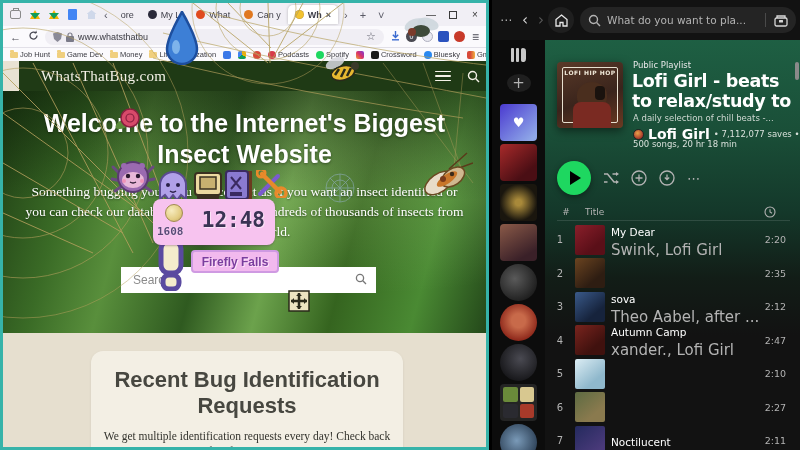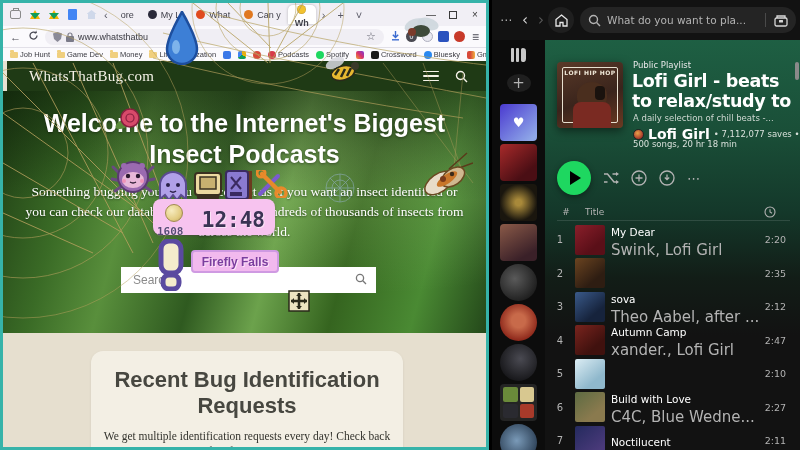--- a/index.html
+++ b/index.html
@@ -15,21 +15,21 @@
     display:flex; align-items:center; font-size:9px; color:#3a3a3a; }
   .pinicon { width:13px; height:13px; margin-left:6px; display:flex; align-items:center; justify-content:center; }
   .tri { width:0; height:0; border-left:5px solid transparent; border-right:5px solid transparent; border-bottom:9px solid #f4b400; position:relative; }
   .tri:after { content:""; position:absolute; left:-5px; top:3px; border-left:5px solid transparent; border-right:5px solid transparent; border-bottom:6px solid #0f9d58; transform:rotate(180deg); }
   .docicon { width:9px; height:11px; background:#4285f4; border-radius:1px; }
   .caseicon { width:11px; height:9px; border:1.4px solid #8a8a8a; border-radius:2px; position:relative; }
   .caseicon:after{ content:""; position:absolute; left:2px; top:-3px; width:4px; height:2px; border:1.4px solid #8a8a8a; border-bottom:none; }
   .homeicon2 { width:10px; height:9px; background:#cfd8ea; clip-path:polygon(50% 0,100% 45%,85% 45%,85% 100%,15% 100%,15% 45%,0 45%); }
   .tab { height:19px; display:flex; align-items:center; gap:4px; padding:0 7px; border-radius:5px 5px 0 0; color:#40404a; white-space:nowrap; }
   .tab .dot { width:9px; height:9px; border-radius:50%; flex:0 0 auto; }
-  .tab.active { background:#fff; box-shadow:0 0 3px rgba(0,0,0,.25); font-weight:bold;flex-direction:column; }
+  .tab.active { background:#fff; box-shadow:0 0 3px rgba(0,0,0,.25); font-weight:bold; }
   .tbtn { color:#5a5a66; font-size:11px; padding:0 6px; }
   .winctl { display:flex; align-items:center; gap:0; margin-left:auto; }
   .winctl > div { width:22px; text-align:center; color:#3a3a3a; font-size:10px; }
   .maxbox { width:8px !important; height:8px; border:1.2px solid #3a3a3a; margin:0 7px; }
 
   
   #navbar { position:absolute; left:0; top:23px; width:483px; height:22px; background:#fbfafd;
     display:flex; align-items:center; font-size:11px; color:#4a4a55; border-bottom:1px solid #e2e0e8; }
   #urlbox { height:16px; flex:1; margin:0 6px; background:#f0eef4; border-radius:8px;
     display:flex; align-items:center; gap:4px; padding:0 8px; font-size:9px; color:#3a3a42; }
@@ -39,21 +39,21 @@
 
   
   #bmbar { position:absolute; left:0; top:45px; width:483px; height:13px; background:#fbfafd;
     display:flex; align-items:center; font-size:7.5px; color:#3a3a42; overflow:hidden; }
   .bm { display:flex; align-items:center; gap:2px; margin-left:7px; white-space:nowrap; }
   .folder { width:8px; height:6px; background:#f0cf7e; border-radius:1px; position:relative; }
   .folder:before { content:""; position:absolute; top:-1.5px; left:0; width:3.5px; height:1.5px; background:#f0cf7e; border-radius:1px 1px 0 0; }
   .bmdot { width:8px; height:8px; border-radius:2px; }
 
   
-  #siteheader { position:absolute; left:4px; top:58px; width:483px; height:30px; background:#1f3a15;
+  #siteheader { position:absolute; left:16px; top:58px; width:483px; height:30px; background:#1f3a15;
     display:flex; align-items:center; color:#f5f2e8; }
   #sitelogo { font-family:"Liberation Serif",serif; font-size:15px; margin-left:22px; letter-spacing:.3px; }
   .hamb { margin-left:auto; width:16px; display:flex; flex-direction:column; gap:3px; }
   .hamb span { height:1.6px; background:#f5f2e8; border-radius:1px; }
 
   
   #hero { position:absolute; left:0; top:88px; width:483px; height:242px;
     background:
       linear-gradient(180deg, rgba(8,22,6,.5), rgba(8,22,6,0) 45%),
       radial-gradient(ellipse at 78% 25%, rgba(170,210,130,.30), transparent 55%),
@@ -69,21 +69,21 @@
   
   #beige { position:absolute; left:0; top:330px; width:483px; height:114px; background:#e6dfcf; }
   #card { position:absolute; left:88px; top:18px; width:312px; height:110px; background:#f3efe4; border-radius:12px;
     box-shadow:0 1px 3px rgba(0,0,0,.08); text-align:center; color:#3f3f38; }
   #card h2 { font-size:22px; line-height:26px; padding-top:16px; font-weight:bold; color:#474740; }
   #card p { font-family:"Liberation Serif",serif; font-size:11.5px; line-height:15px; margin-top:10px; color:#33332d; }
 
   
   svg.webs { position:absolute; left:0; top:0; pointer-events:none; }
   .sticker { position:absolute; }
-  #widget { left:150px; top:196px; width:122px; height:36px; background:#f7c3ef; border-radius:8px;
+  #widget { left:150px; top:196px; width:122px; height:46px; background:#f7c3ef; border-radius:8px;
     box-shadow:0 1px 2px rgba(90,40,90,.35); z-index:30; }
   #coin { position:absolute; left:12px; top:5px; width:18px; height:18px; border-radius:50%;
     background:radial-gradient(circle at 35% 35%, #f7ecc0, #e3cd84 60%, #bfa459); border:1.5px solid #a08b4e; }
   #coinnum { position:absolute; left:4px; top:26px; font-family:"DejaVu Sans Mono",monospace; font-weight:bold;
     font-size:11px; color:#5a4878; text-shadow:0 0 1px #fff; }
   #clocknum { position:absolute; right:10px; top:9px; font-family:"DejaVu Sans Mono",monospace; font-weight:bold;
     font-size:21px; color:#3a3354; text-shadow:1px 1px 0 #fbe3f8; }
   #fireflypill { left:188px; top:247px; width:88px; height:23px; background:#f2b9ee; border:2px solid #cf9ae2; border-radius:4px;
     display:flex; align-items:center; justify-content:center; z-index:30;
     font-weight:bold; font-size:12px; color:#7a3e9e; text-shadow:1px 1px 0 #fde6fb; }
@@ -306,21 +306,21 @@
         <span></span>
         <span></span>
       </div>
     <svg width="13" height="13" viewBox="0 0 13 13" style="margin:0 22px 0 16px">
       <circle cx="5.5" cy="5.5" r="4" fill="none" stroke="#f5f2e8" stroke-width="1.4"></circle>
         <path d="M8.6 8.6 12 12" stroke="#f5f2e8" stroke-width="1.4"></path>
       </svg>
   </div>
 
   <div id="hero">
-    <h1><span>Welcome to the Internet's Biggest</span><br><span>Insect Podcasts</span></h1>
+    <h1><span>Welcome to the Internet's Biggest</span><br><span>Insect Website</span></h1>
     <p id="heropara">Something bugging you? You can contact us if you want an insect identified or you can check our database for a listing of hundreds of thousands of insects from across the world.</p>
     <input id="herosearch" placeholder="Search" style="">
     <svg id="searchmag" class="abs" width="12" height="12" viewBox="0 0 12 12">
       <circle cx="5" cy="5" r="3.6" fill="none" stroke="#777" stroke-width="1.3"></circle>
         <path d="M7.8 7.8 11 11" stroke="#777" stroke-width="1.3"></path>
       </svg>
   </div>
 
   <div id="beige">
     <div id="card">
@@ -587,21 +587,20 @@
         <span class="dur">2:47</span>
       </div>
       <div class="trow">
         <span class="num">5</span>
           <span class="cov cv5"></span>
         <span class="dur">2:10</span>
       </div>
       <div class="trow">
         <span class="num">6</span>
           <span class="cov cv6"></span>
-        <span class="meta"><span class="t">Build with Love</span><br><span class="a">C4C, Blue Wedne...</span></span>
         <span class="dur">2:27</span>
       </div>
       <div class="trow">
         <span class="num">7</span>
           <span class="cov cv7"></span>
         <span class="meta"><span class="t">Noctilucent</span><br><span class="a"></span></span>
         <span class="dur">2:11</span>
       </div>
     </div>
   </div>

